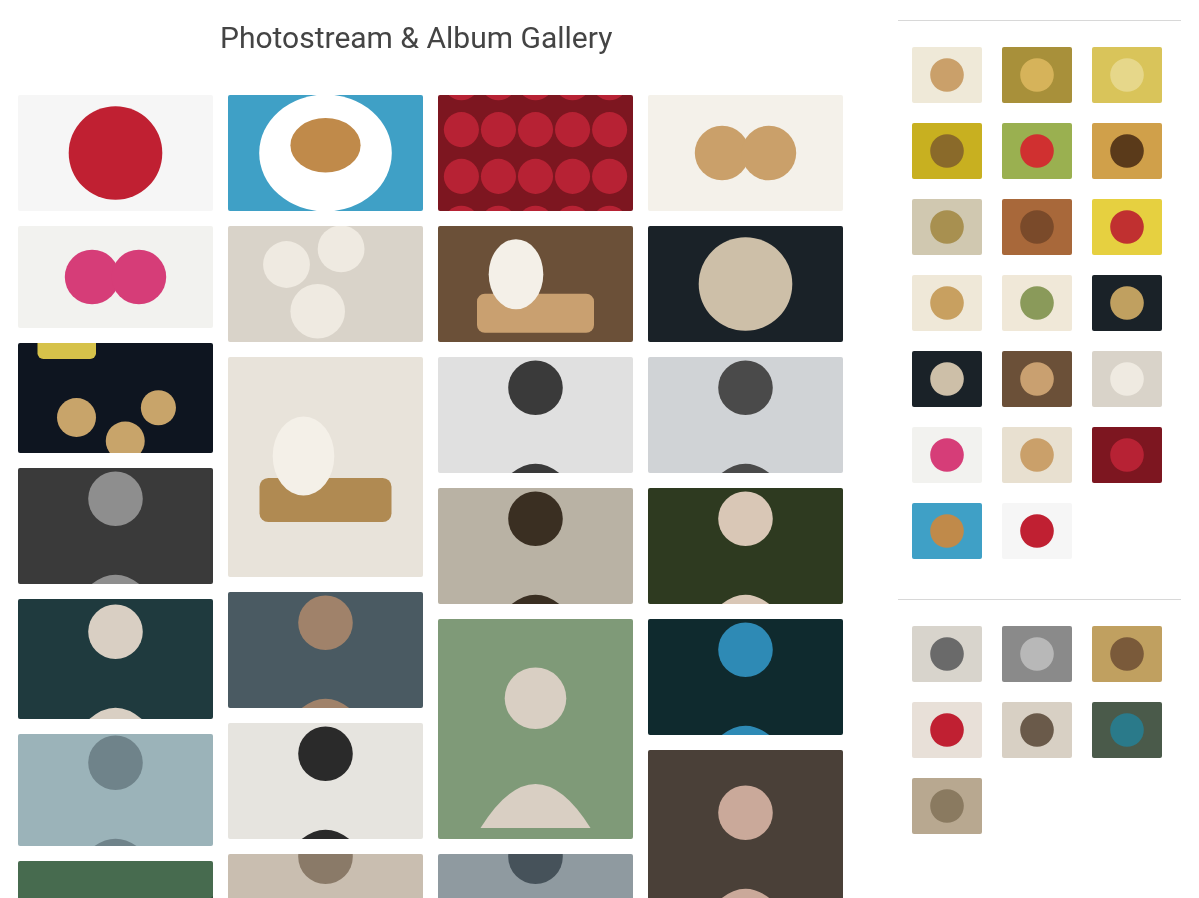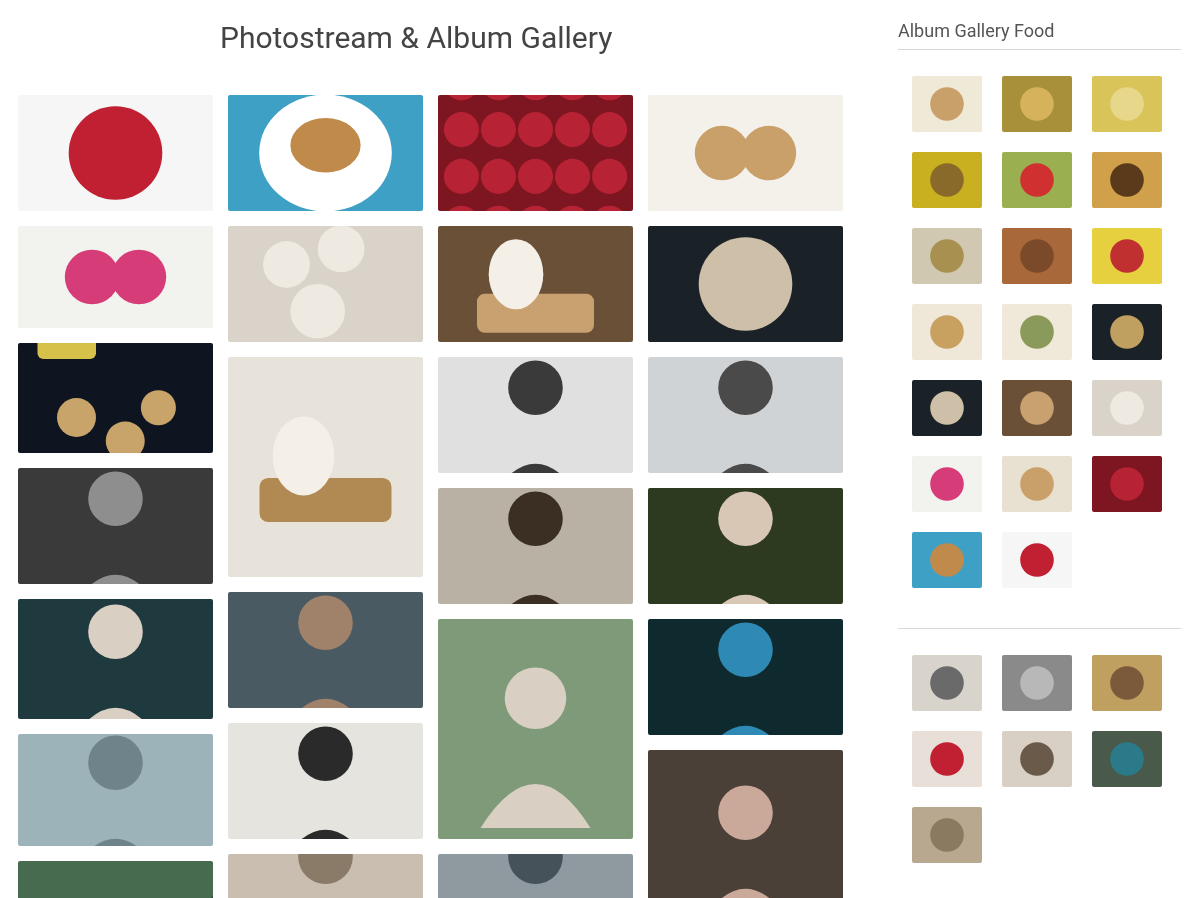--- a/index.html
+++ b/index.html
@@ -325,21 +325,20 @@
                 <circle cx="50" cy="36" r="14" fill="#caa99a"></circle>
                 <path d="M25 95 Q50 55 75 95 Z" fill="#caa99a"></path>
               </svg>
             </div>
           </div>
         </div>
       </div>
   </div>
   <div class="side-column" id="side">
       <div class="side-section">
-        <h2 class="side-title">Album Gallery Food</h2>
         <hr class="side-rule">
         <div class="side-grid">
           <div class="side-item">
             <div class="ph">
               <svg viewBox="0 0 100 100" preserveAspectRatio="xMidYMid slice">
                 <rect width="100" height="100" fill="#efe9d8"></rect>
                 <circle cx="50" cy="50" r="24" fill="#caa06a"></circle>
               </svg>
             </div>
           </div>

